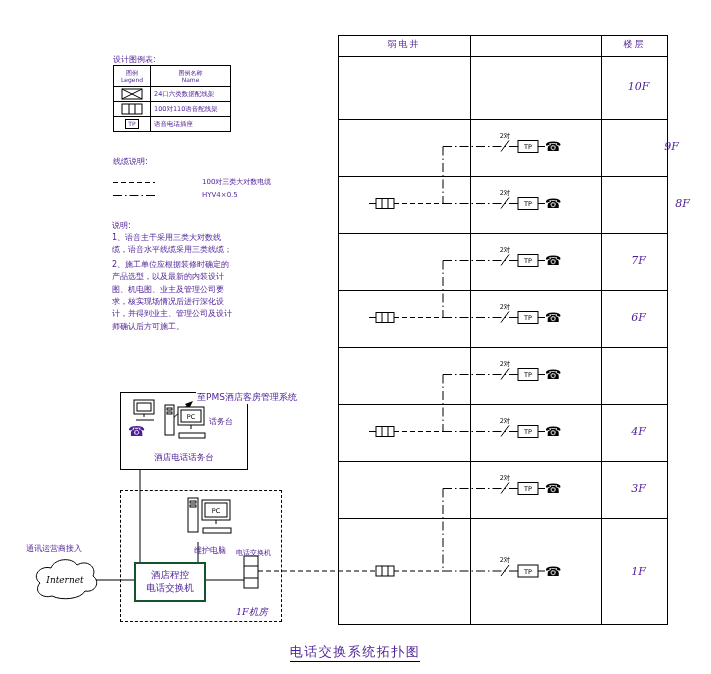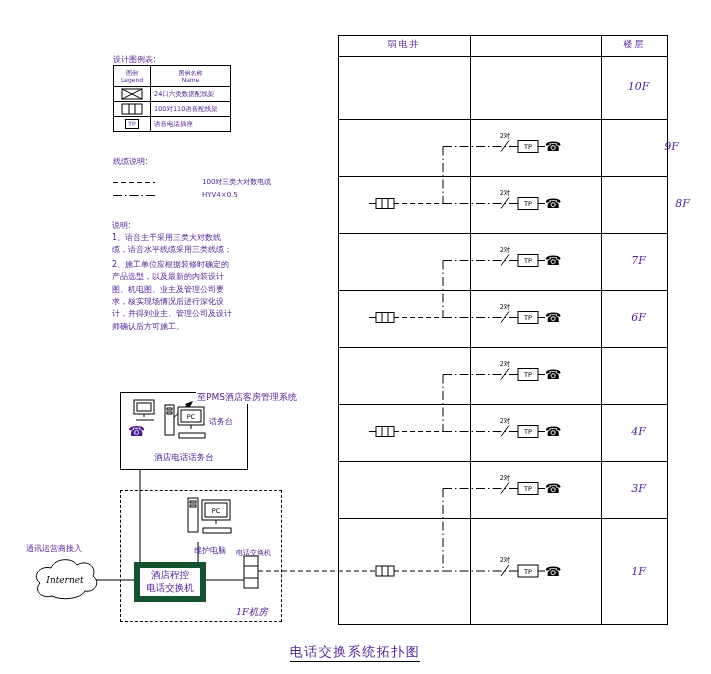--- a/index.html
+++ b/index.html
@@ -41,21 +41,21 @@
   
   .cable-row{position:absolute;display:flex;align-items:center;font-size:7px;gap:41px;}
   .cable-row .sample{margin-right:6px;height:2px;}
   .notes{position:absolute;left:112px;top:232px;width:124px;font-size:8px;line-height:1.55;}
   .notes p{margin:0 0 2px 0;}
   
   .console-box{position:absolute;left:120px;top:392px;width:128px;height:78px;
        border:1px solid #000;box-sizing:border-box;}
   .mroom-box{position:absolute;left:120px;top:490px;width:162px;height:132px;
        border:1px dashed #000;box-sizing:border-box;}
-  .pbx-box{position:absolute;left:134px;top:562px;width:72px;height:40px;border:6px solid #14532d;
+  .pbx-box{position:absolute;left:134px;top:562px;width:72px;height:40px;border:2px solid #14532d;
        box-sizing:border-box;display:flex;flex-direction:column;align-items:center;
        justify-content:center;font-size:9.5px;line-height:1.35;z-index:6;background:#fff;}
   .small-label{position:absolute;font-size:8px;white-space:nowrap;z-index:7;}
   .tiny-label{position:absolute;font-size:7px;white-space:nowrap;z-index:7;}
   .caption{position:absolute;left:120px;top:452px;width:128px;text-align:center;font-size:8.5px;}
   .room-tag{position:absolute;left:236px;top:606px;font:italic 9.5px "DejaVu Serif",serif;}
   .pms-label{position:absolute;left:196px;top:391px;font-size:9px;background:#fff;
        padding:0 1px;z-index:7;white-space:nowrap;}
   .phone-span{position:absolute;font-size:14px;line-height:1;z-index:7;}
   .icon-svg{position:absolute;z-index:7;}

